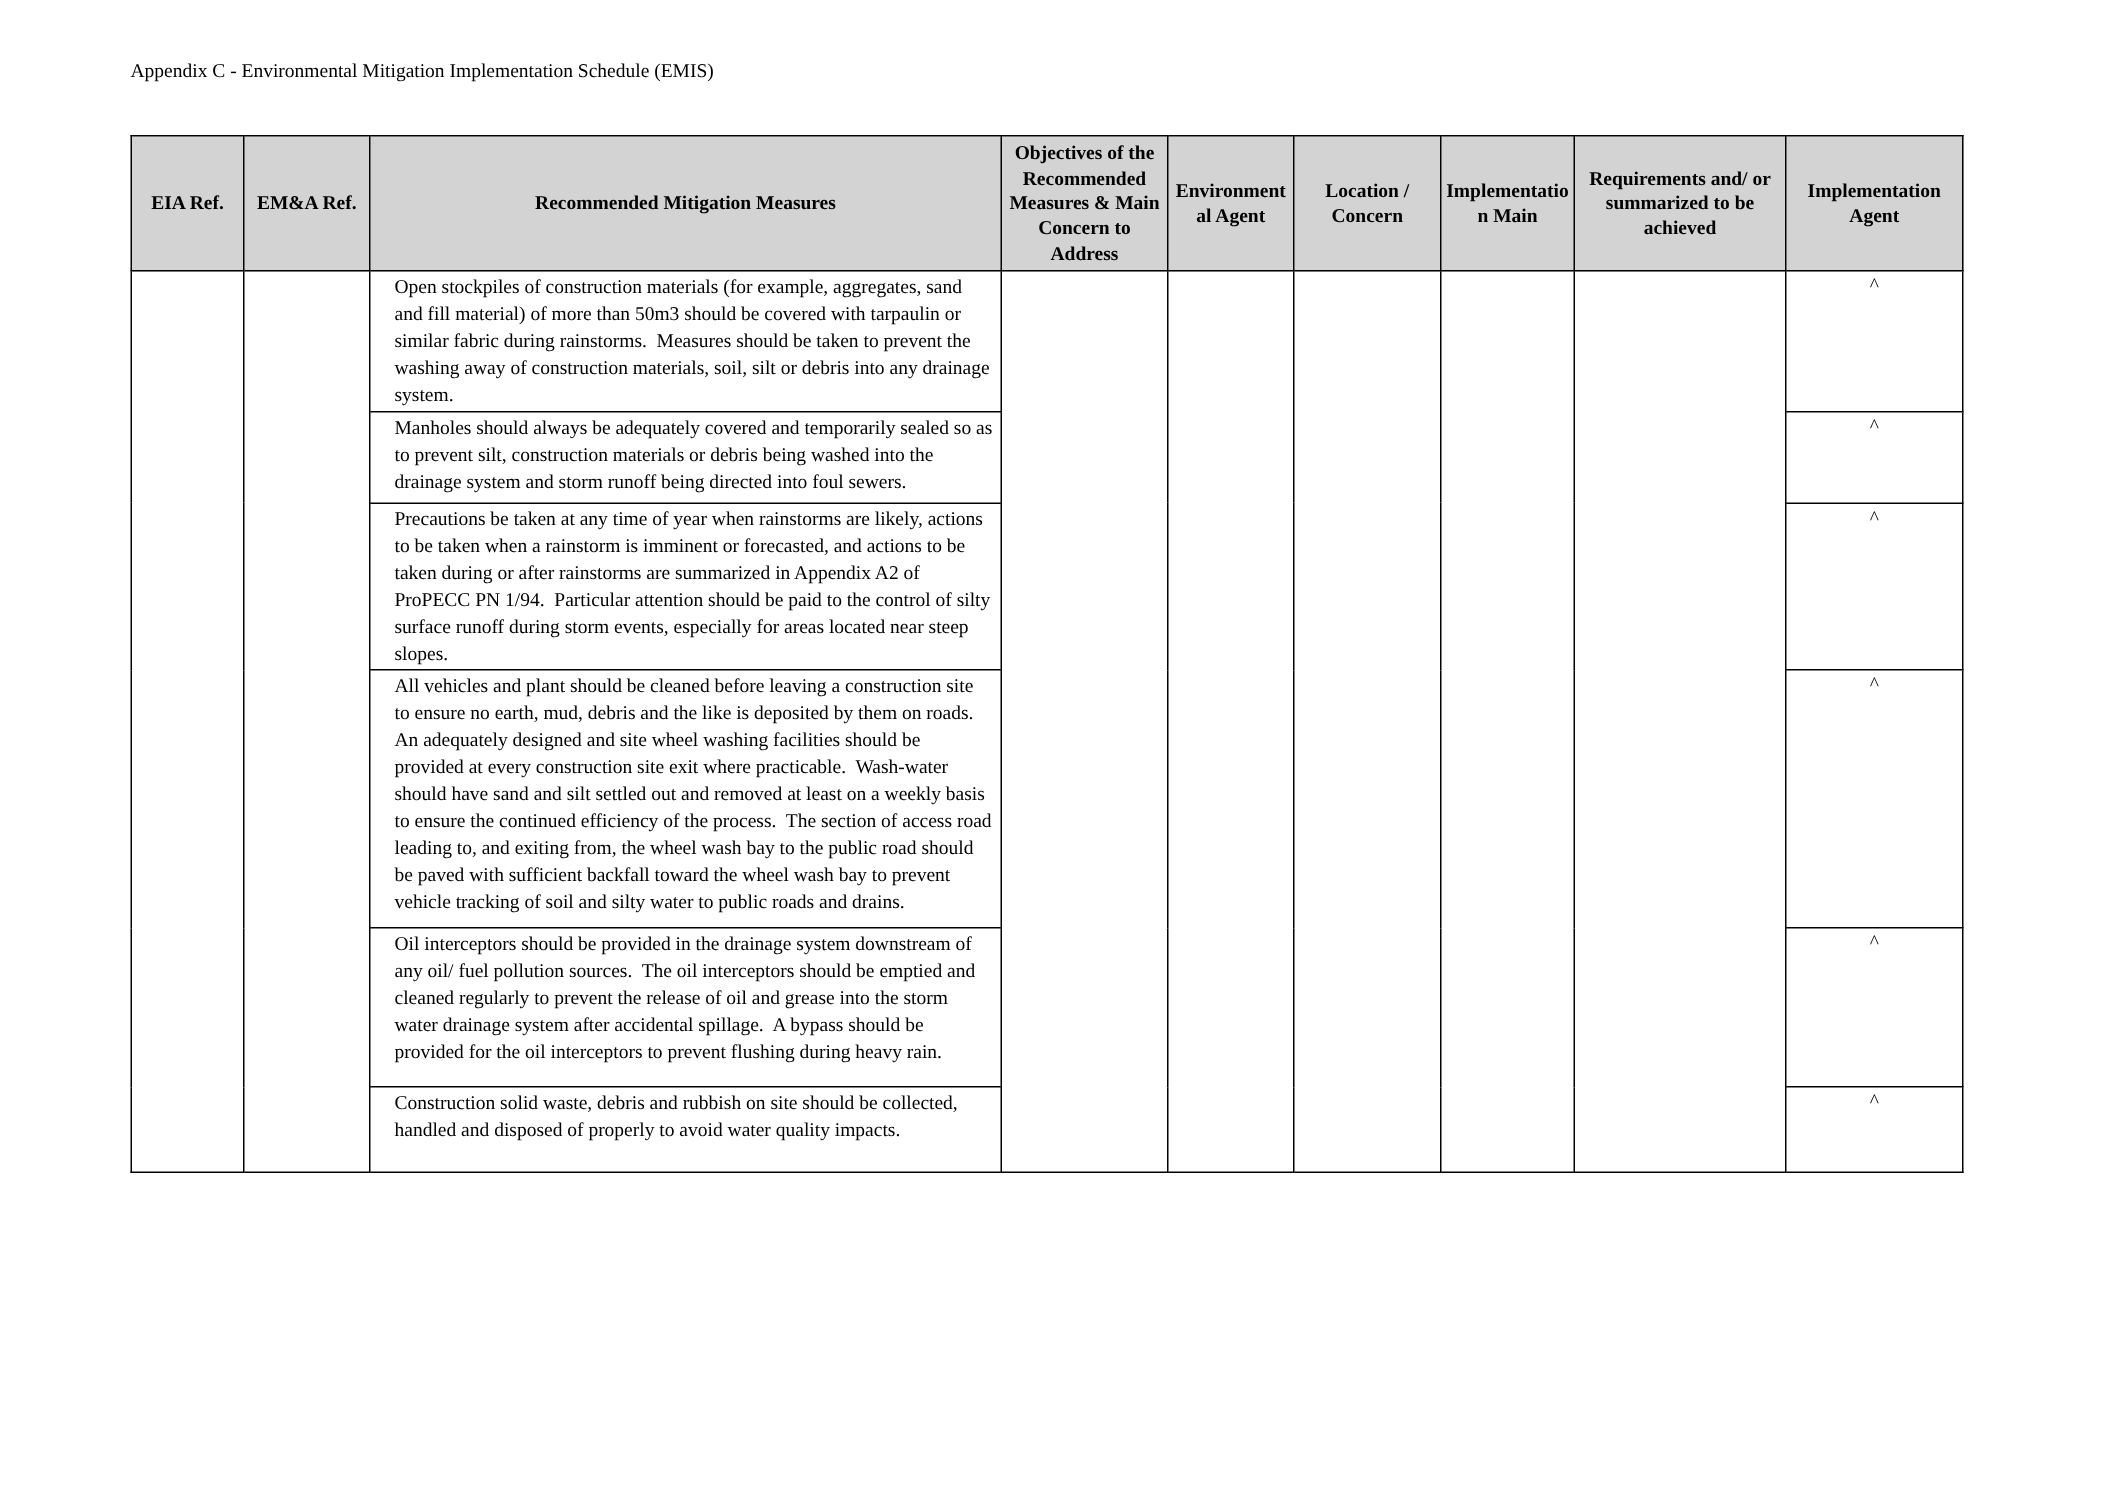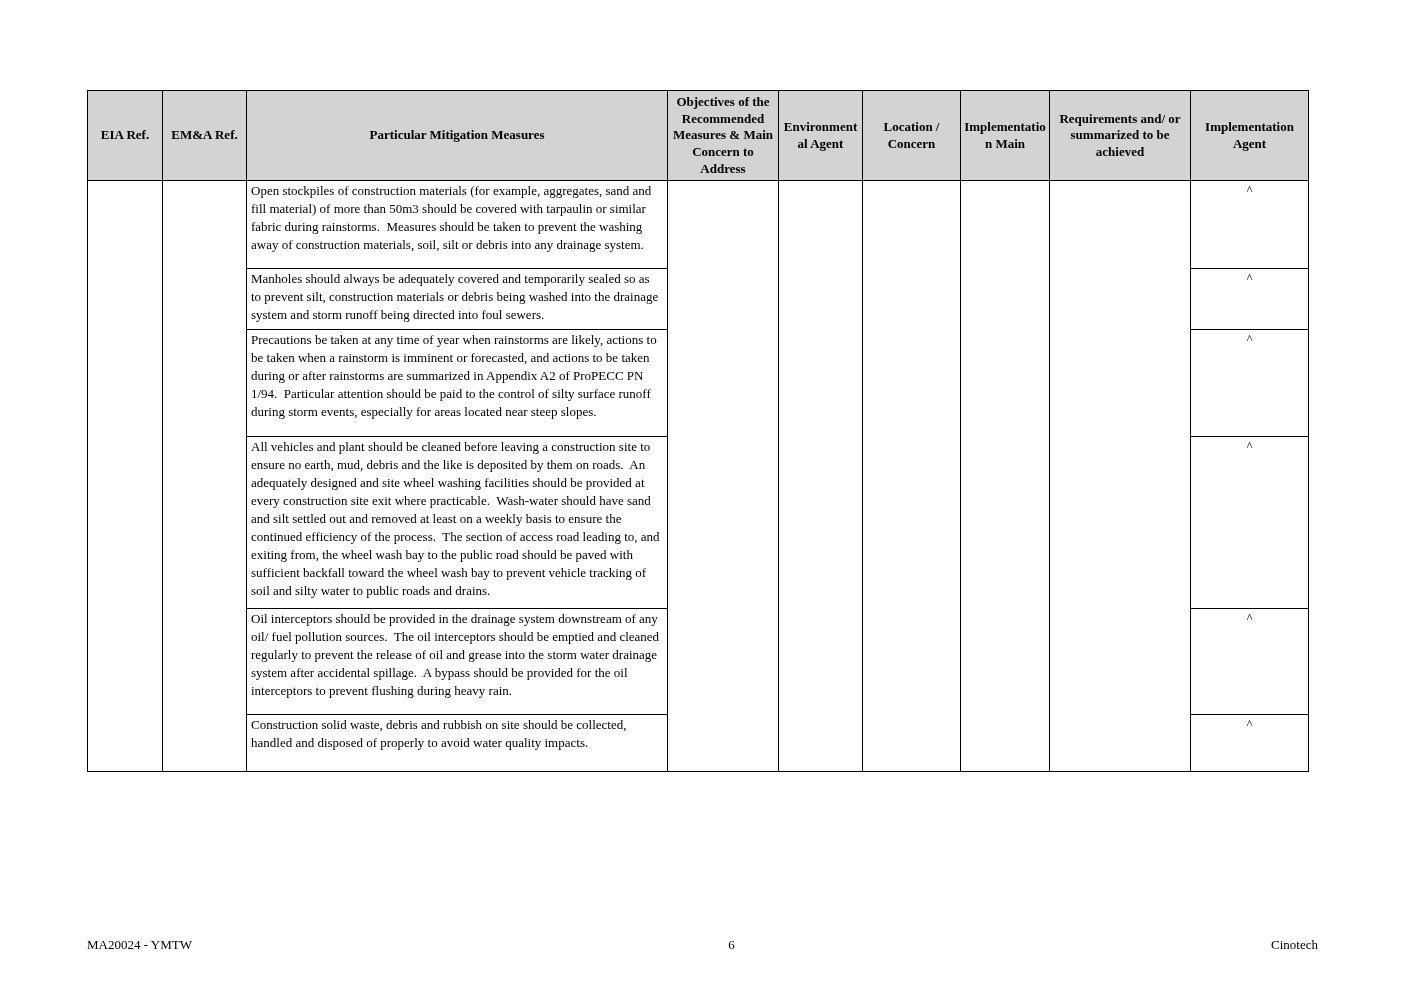--- a/index.html
+++ b/index.html
@@ -42,21 +42,21 @@
     text-align: center;
     vertical-align: middle;
     padding: 3px 3px;
     line-height: 1.28;
     overflow-wrap: break-word;
     height: 80px;
   }
   td.measure {
     text-align: left;
     vertical-align: top;
-    padding: 1px 5px 2px 4px;
+    padding: 1px 5px 2px 16px;
     font-size: 12.5px;
     line-height: 1.38;
     white-space: pre-wrap;
     overflow-wrap: break-word;
   }
   td.status {
     text-align: center;
     vertical-align: top;
     font-size: 12px;
     padding-top: 1px;
@@ -73,38 +73,39 @@
     justify-content: space-between;
     align-items: baseline;
     font-size: 13px;
   }
 </style>
 </head>
 <body>
 
 <div class="page">
 
+  <div class="doc-title">Appendix C - Environmental Mitigation Implementation Schedule (EMIS)</div>
 
   <table class="emis">
     <colgroup>
       <col style="width:75px">
       <col style="width:84px">
       <col style="width:421px">
       <col style="width:111px">
       <col style="width:84px">
       <col style="width:98px">
       <col style="width:89px">
       <col style="width:141px">
       <col style="width:118px">
     </colgroup>
     <thead>
       <tr>
         <th>EIA Ref.</th>
         <th>EM&amp;A Ref.</th>
-        <th>Particular Mitigation Measures</th>
+        <th>Recommended Mitigation Measures</th>
         <th>Objectives of the Recommended Measures &amp; Main Concern to Address</th>
         <th>Environmental Agent</th>
         <th>Location / Concern</th>
         <th>Implementation Main</th>
         <th>Requirements and/ or summarized to be achieved</th>
         <th>Implementation Agent</th>
       </tr>
     </thead>
     <tbody>
       <tr style="height:88px">
@@ -134,19 +135,14 @@
         <td class="measure">Oil interceptors should be provided in the drainage system downstream of any oil/ fuel pollution sources.  The oil interceptors should be emptied and cleaned regularly to prevent the release of oil and grease into the storm water drainage system after accidental spillage.  A bypass should be provided for the oil interceptors to prevent flushing during heavy rain.</td>
         <td class="status">^</td>
       </tr>
       <tr style="height:57px">
         <td class="measure">Construction solid waste, debris and rubbish on site should be collected, handled and disposed of properly to avoid water quality impacts.</td>
         <td class="status">^</td>
       </tr>
     </tbody>
   </table>
 
-  <div class="footer">
-    <span>MA20024 - YMTW</span>
-    <span>6</span>
-    <span>Cinotech</span>
-  </div>
 
 </div>
 
 </body></html>

